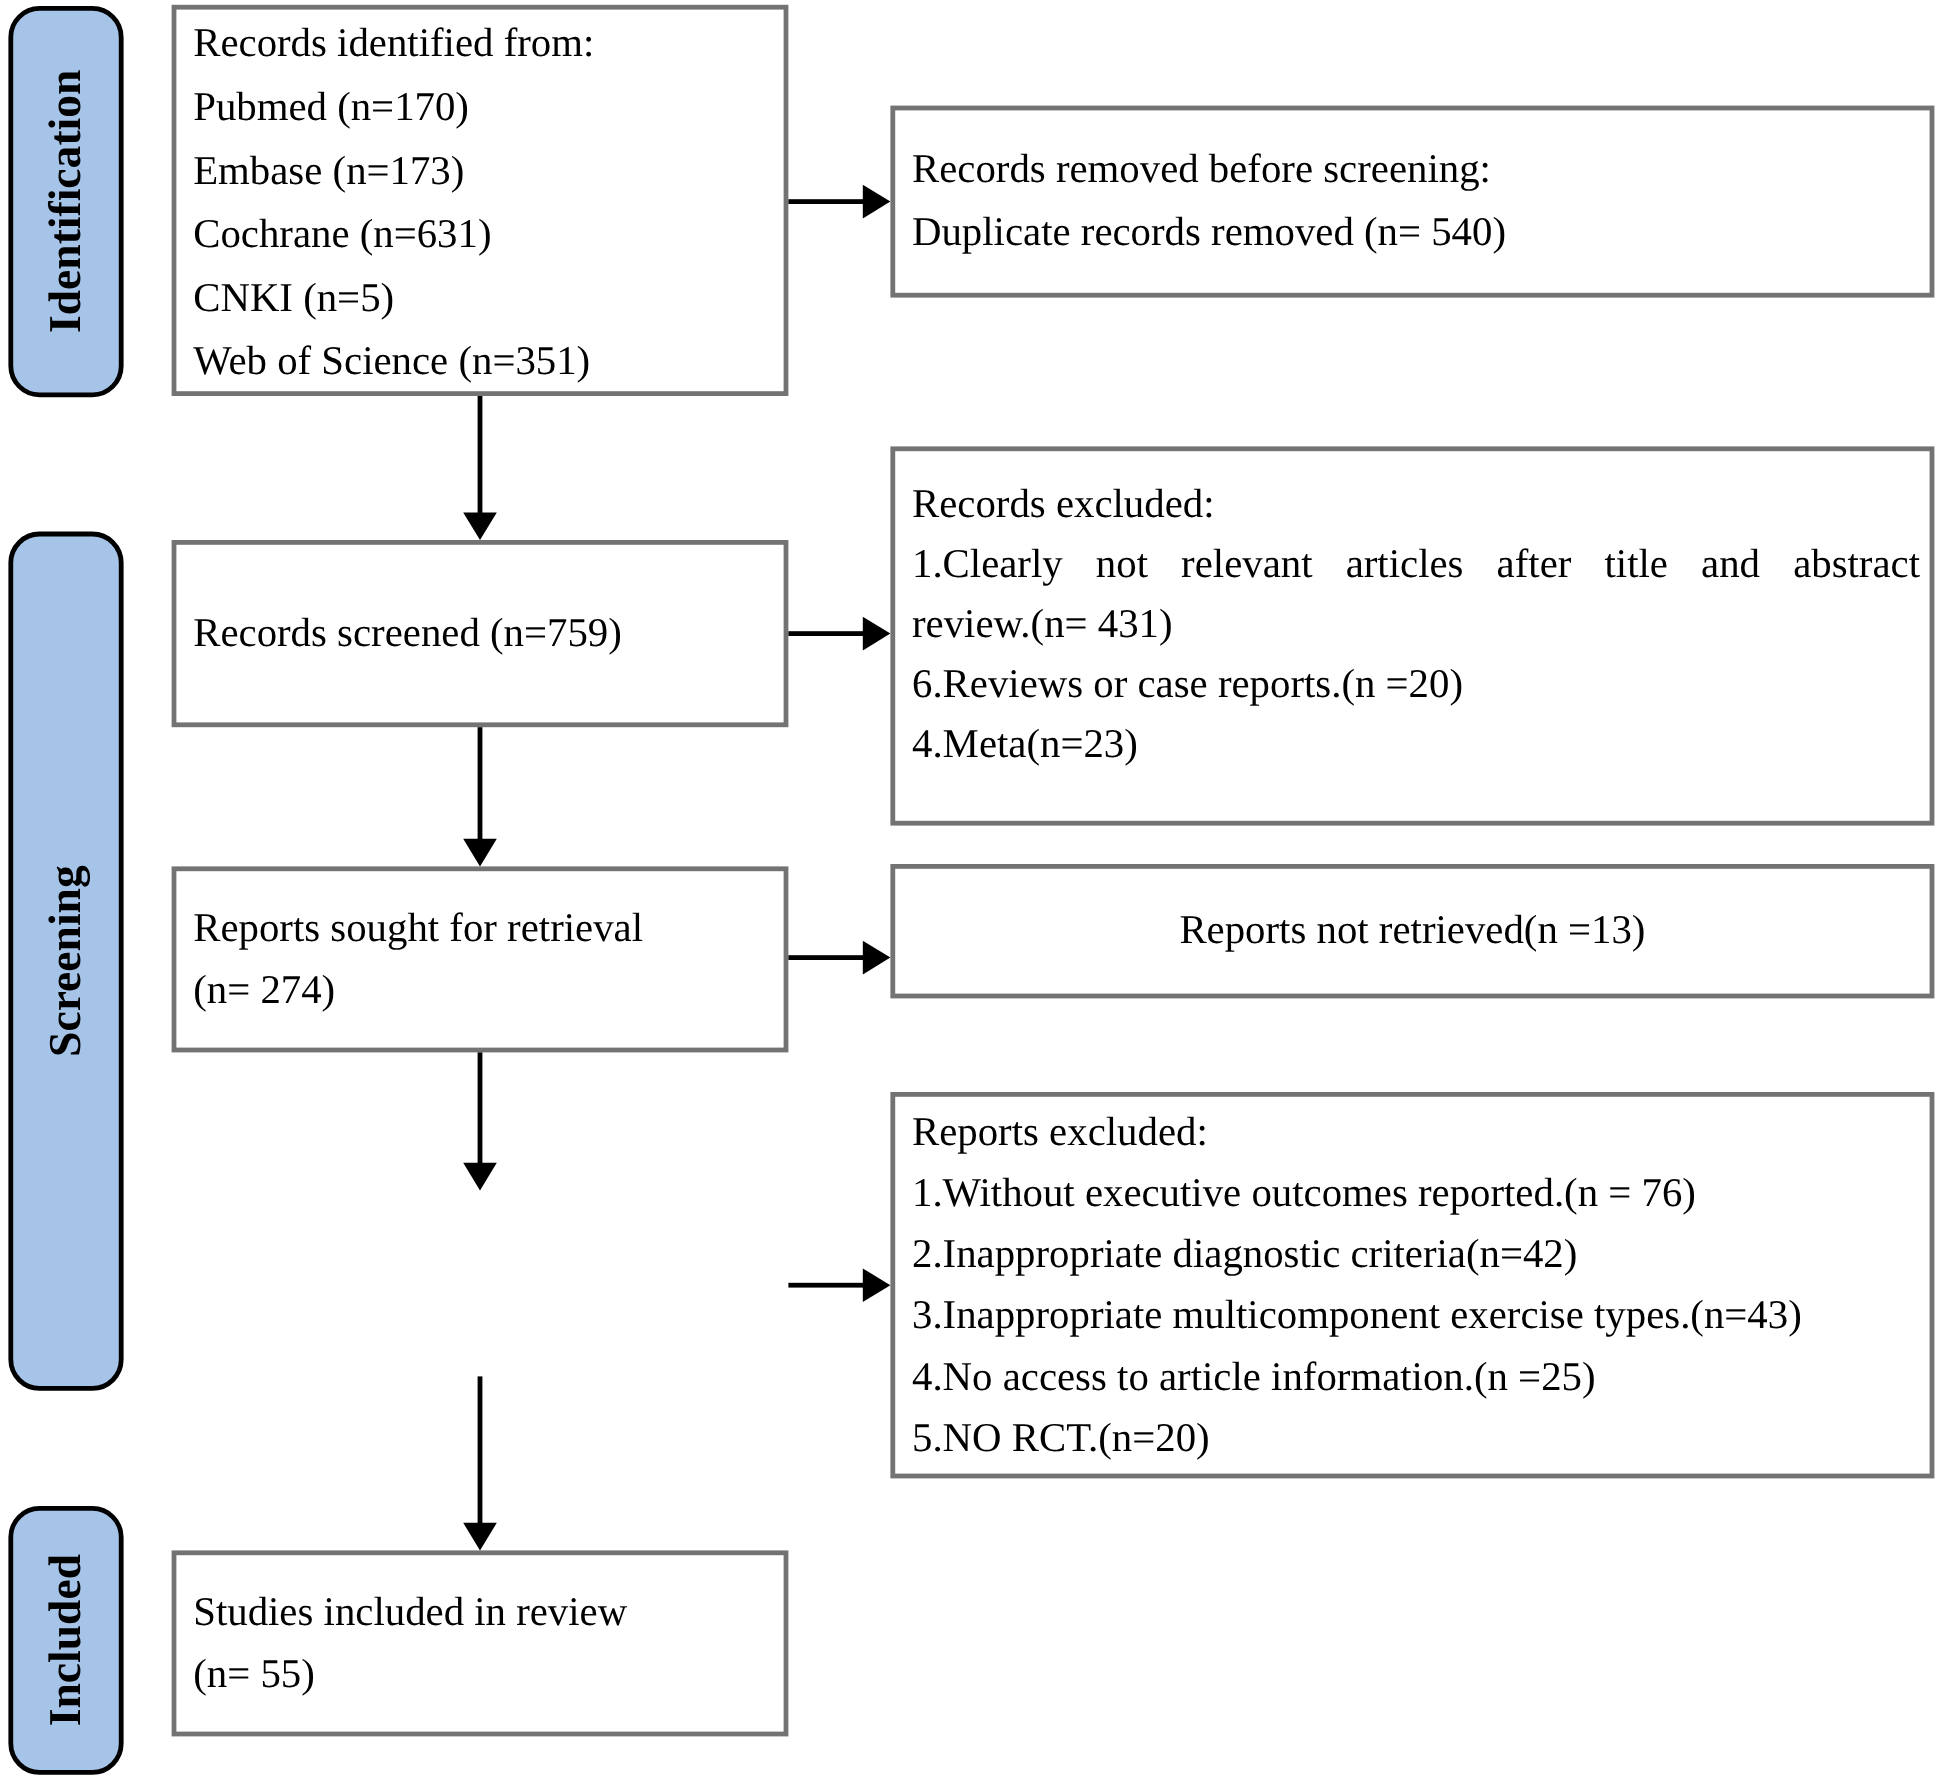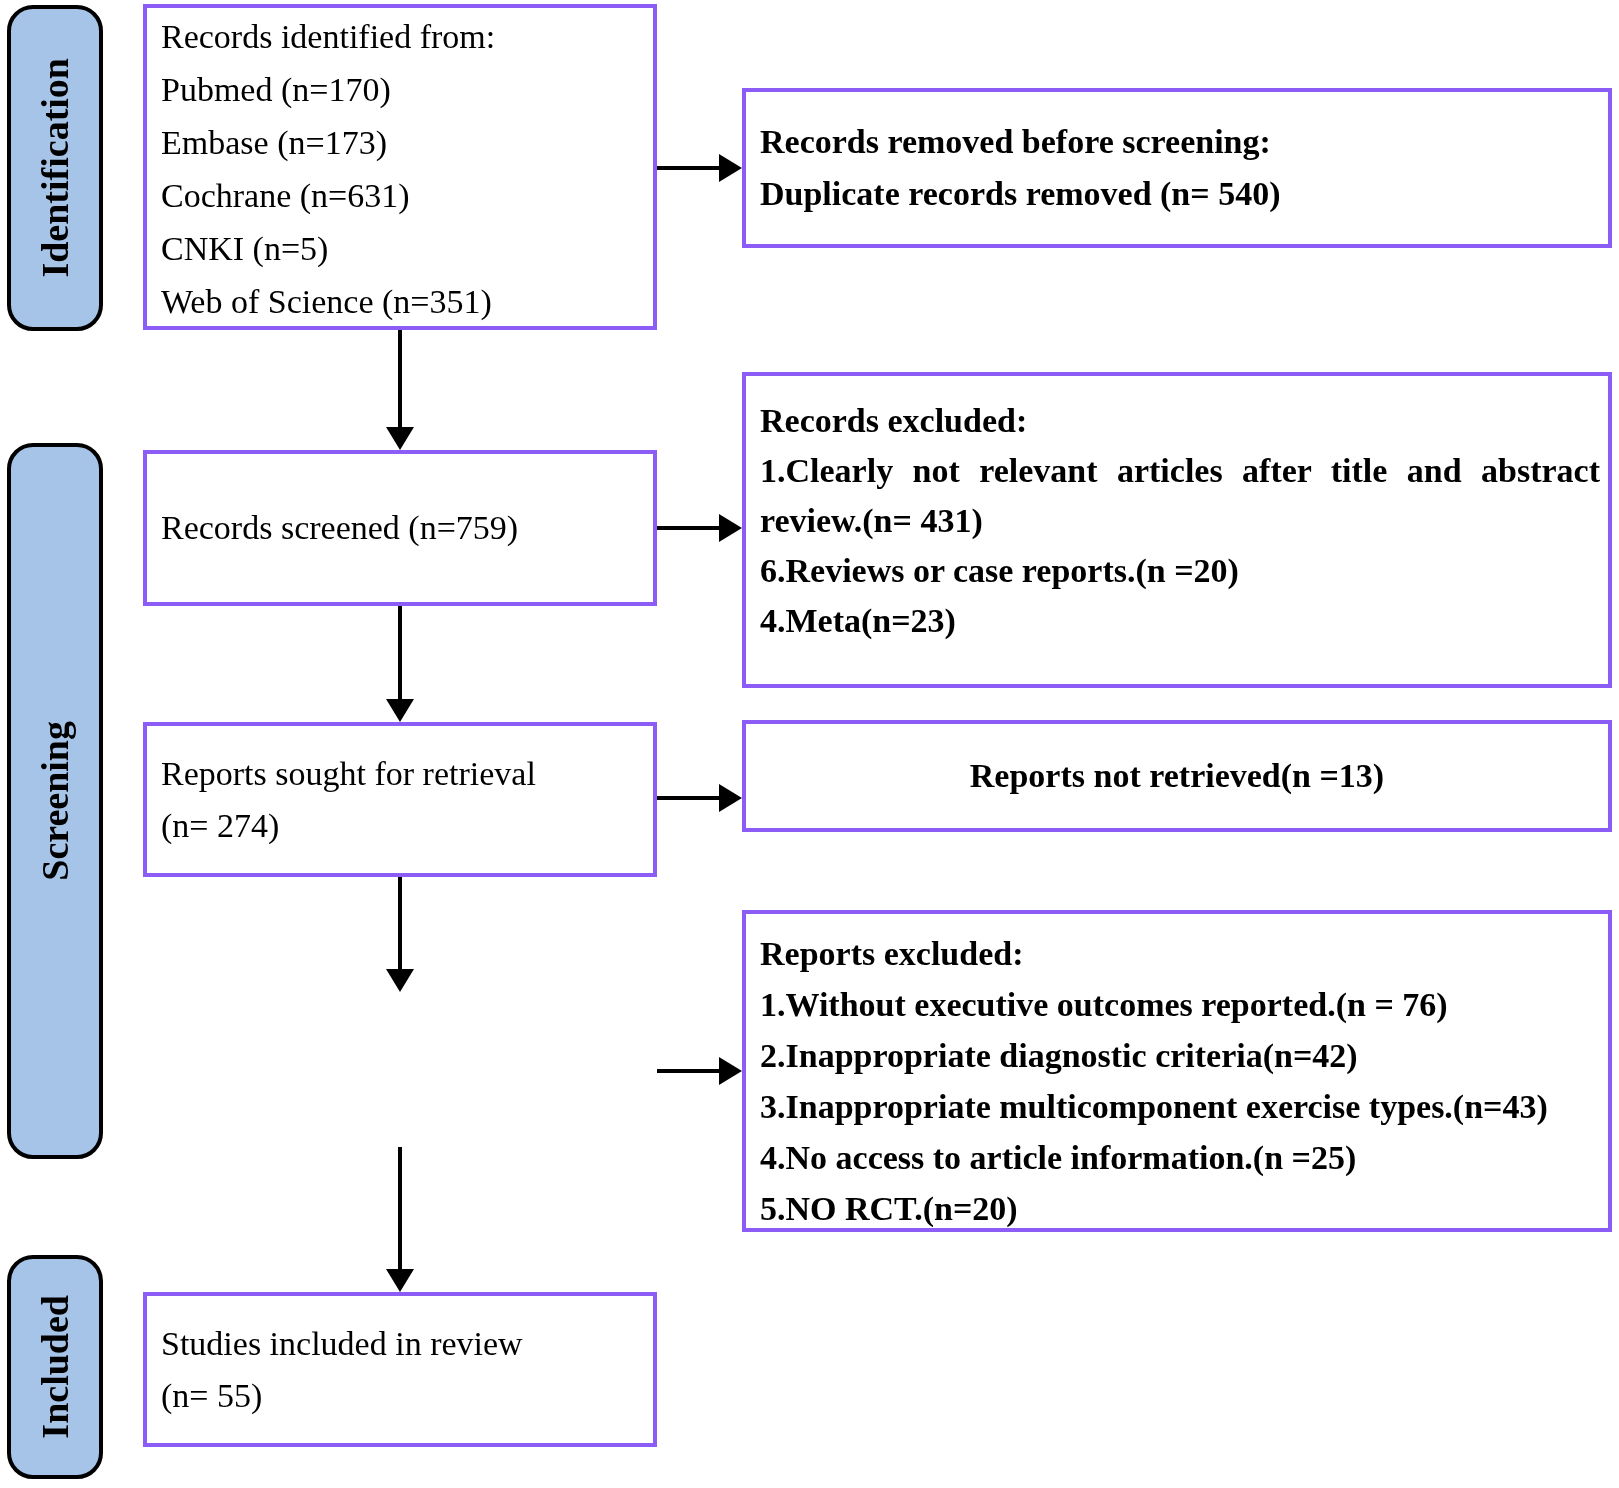--- a/index.html
+++ b/index.html
@@ -21,27 +21,27 @@
   .stage span{
     writing-mode:vertical-rl;
     transform:rotate(180deg);
     font-weight:bold;
     font-size:38px;
     white-space:nowrap;
   }
   .box{
     position:absolute;
     background:#fff;
-    border:4px solid #8b5cf6;
+    border:4px solid #737373;
     box-sizing:border-box;
     font-size:34px;
     line-height:52px;
   }
   .main-box{left:143px;width:514px;}
-  .side-box{left:742px;width:870px;font-weight:bold;}
+  .side-box{left:742px;width:870px;}
   .vcenter{display:flex;flex-direction:column;justify-content:center;}
   .hcenter{align-items:center;text-align:center;}
   .pad-left{padding-left:14px;padding-right:8px;}
   .tline{white-space:nowrap;}
   .jline{white-space:normal;text-align:justify;text-align-last:justify;}
   .arrow-line-v{position:absolute;width:4px;background:#000;}
   .arrow-line-h{position:absolute;height:4px;background:#000;}
   .arrow-head-down{
     position:absolute;width:0;height:0;
     border-left:14px solid transparent;
@@ -104,21 +104,21 @@
     <div class="jline">1.Clearly not relevant articles after title and abstract</div>
     <div class="tline">review.(n= 431)</div>
     <div class="tline">6.Reviews or case reports.(n =20)</div>
     <div class="tline">4.Meta(n=23)</div>
   </div>
 
   <div class="box side-box vcenter hcenter" style="top:720px;height:112px;">
     <div class="tline">Reports not retrieved(n =13)</div>
   </div>
 
-  <div class="box side-box pad-left" style="top:910px;height:322px;line-height:51px;padding-top:14px;">
+  <div class="box side-box pad-left" style="top:910px;height:322px;line-height:51px;padding-top:4px;">
     <div class="tline">Reports excluded:</div>
     <div class="tline">1.Without executive outcomes reported.(n = 76)</div>
     <div class="tline">2.Inappropriate diagnostic criteria(n=42)</div>
     <div class="tline">3.Inappropriate multicomponent exercise types.(n=43)</div>
     <div class="tline">4.No access to article information.(n =25)</div>
     <div class="tline">5.NO RCT.(n=20)</div>
   </div>
 
   <div>
     <div class="arrow-line-v" style="left:398px;top:330px;height:99px;"></div>

